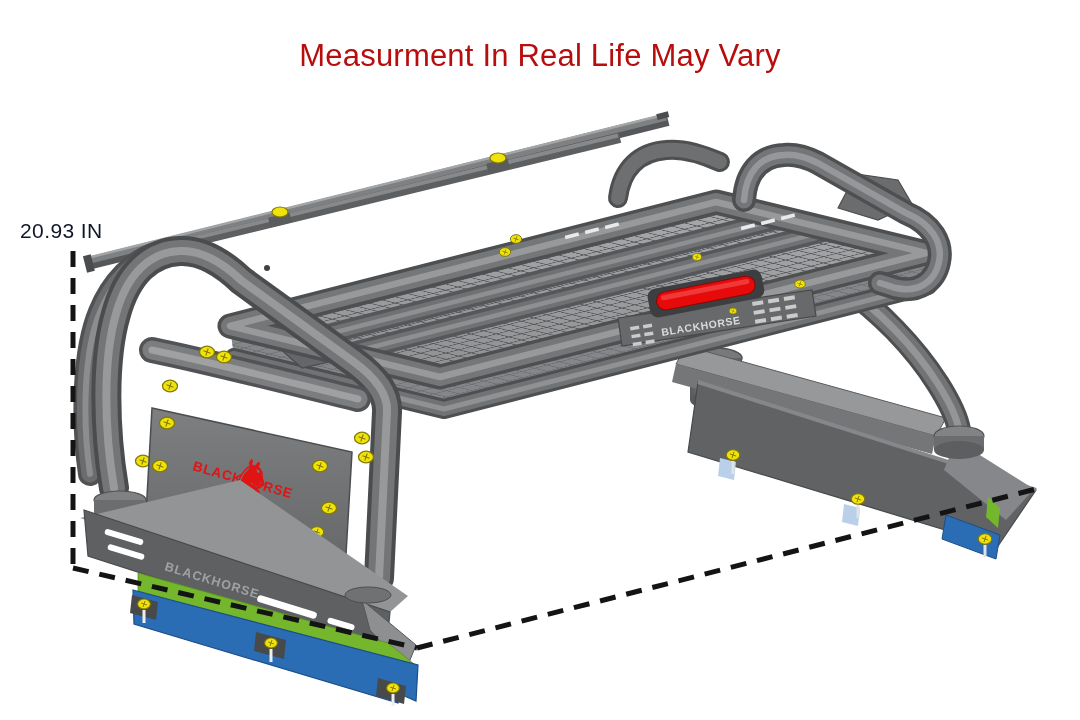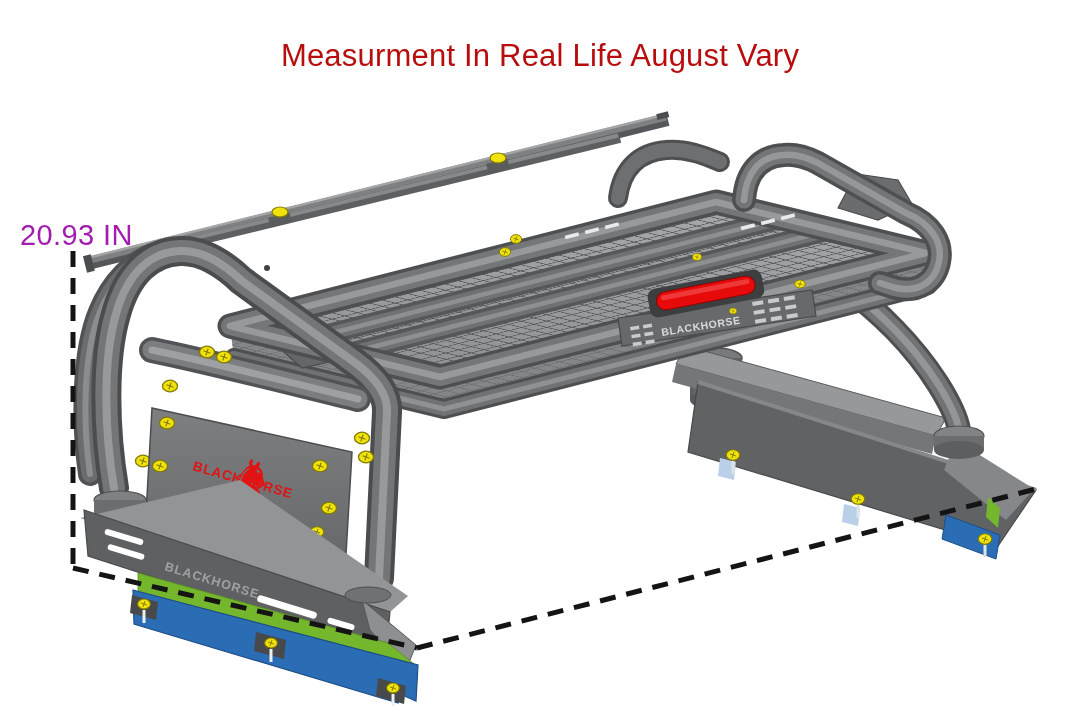--- a/index.html
+++ b/index.html
@@ -7,21 +7,21 @@
     width:1080px;height:720px;position:relative;overflow:hidden;
     background:#ffffff;font-family:"Liberation Sans",sans-serif;
   }
   #stage{position:absolute;left:0;top:0;width:1080px;height:720px;}
   svg{position:absolute;left:0;top:0;}
   .title{
     position:absolute;top:38px;left:0;width:1080px;text-align:center;
     font-size:31px;color:#b70d0d;letter-spacing:0.2px;white-space:nowrap;
   }
   .dim-label{
-    position:absolute;font-size:29px;color:#a21caf;letter-spacing:0.4px;white-space:nowrap;
+    position:absolute;font-size:21px;color:#0f172a;letter-spacing:0.4px;white-space:nowrap;
   }
   #dim-height{left:20px;top:219px;}
   #dim-length{left:731px;top:569px;}
   #dim-width{left:118px;top:649px;}
 </style>
 </head>
 <body>
 
 <div id="stage">
 
@@ -265,16 +265,16 @@
     </g>
   </g>
 
   <g stroke="#141414" stroke-width="5" fill="none" stroke-dasharray="16 11">
     <path d="M73,251 V568"></path>
     <path d="M73,568 L417,648"></path>
     <path d="M417,648 L1036,489"></path>
   </g>
 </svg>
 
-<div class="title">Measurment In Real Life August Vary</div>
+<div class="title">Measurment In Real Life May Vary</div>
 <div class="dim-label" id="dim-height">20.93 IN</div>
 
 </div>
 
 </body></html>

